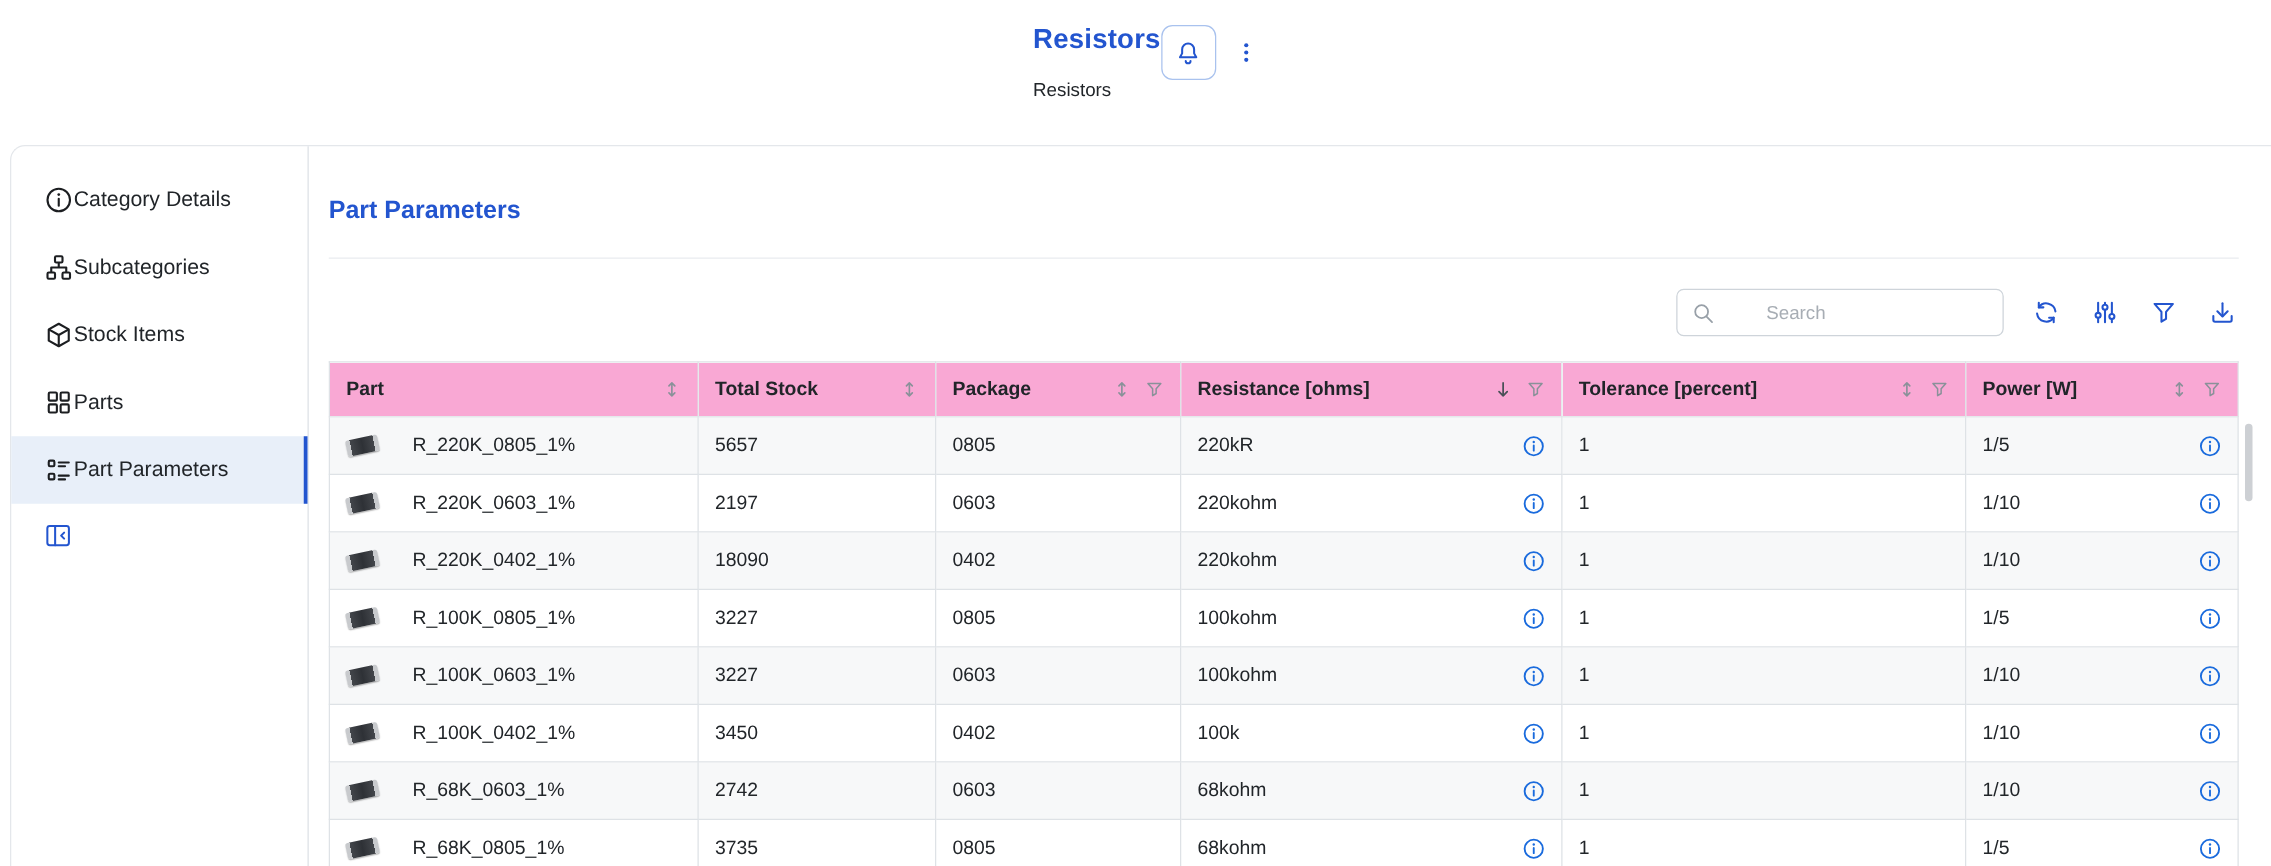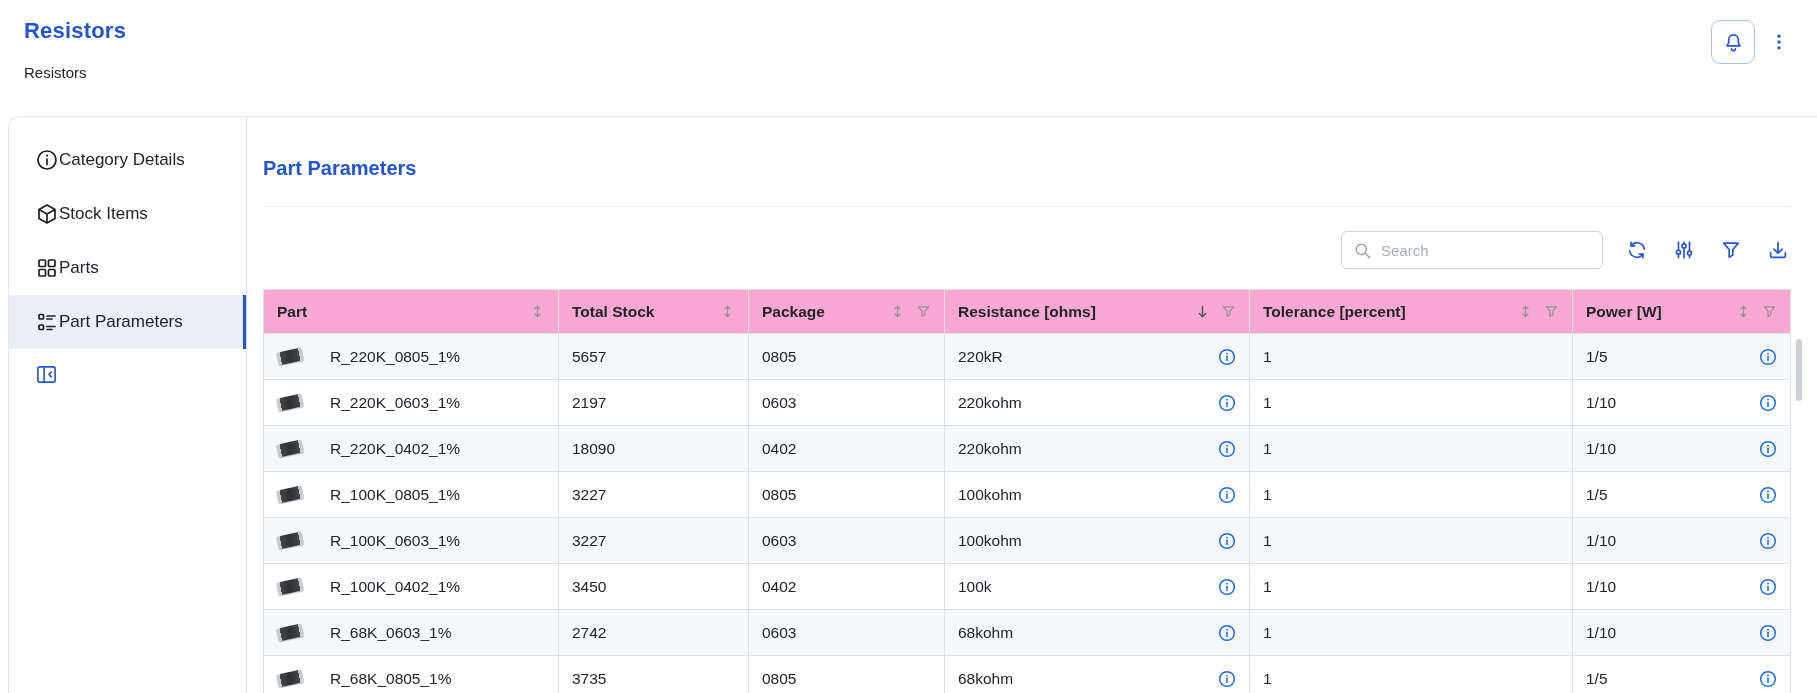--- a/index.html
+++ b/index.html
@@ -13,22 +13,23 @@
     --border: #dee2e6;
     --row-alt: #f7f8f9;
   }
   svg { display: block; }
 
   
   .app-header {
     height: 116px;
     padding: 18px 26px 0 24px;
     display: flex;
-    justify-content: space-between;
+    justify-content: center;
     align-items: flex-start;
+    margin-left: 20px;
   }
   .page-title {
     color: var(--accent);
     font-size: 22px;
     font-weight: bold;
     letter-spacing: .2px;
   }
   .breadcrumb {
     margin-top: 20px;
     font-size: 15px;
@@ -123,20 +124,21 @@
     padding: 0 11px;
     background: #fff;
   }
   .search-box svg { width: 19px; height: 19px; color: #98a0a8; flex: none; }
   .search-box input {
     border: none; outline: none;
     font-family: "Liberation Sans", sans-serif;
     font-size: 15px;
     flex: 1; min-width: 0;
     color: #ef4444;
+    margin-left: 32px;
   }
   .search-box input::placeholder { color: #a7adb4; }
   .tool-btn {
     border: none; background: none;
     color: var(--accent);
     cursor: pointer;
     margin-left: 21px;
     padding: 2px;
   }
   .tool-btn svg { width: 22px; height: 22px; }
@@ -229,20 +231,31 @@
               <circle cx="12" cy="12" r="9"></circle>
               <line x1="12" y1="11" x2="12" y2="16.5" stroke-linecap="round"></line>
               <circle cx="12" cy="7.6" r="1.1" fill="currentColor" stroke="none"></circle>
             </svg>
           </span>
           <span class="side-label">Category Details</span>
         </div>
         <div class="side-item">
           <span class="side-icon">
             <svg viewBox="0 0 24 24" fill="none" stroke="currentColor" stroke-width="1.7" stroke-linejoin="round">
+              <rect x="9" y="3" width="6" height="5" rx="1"></rect>
+              <rect x="3" y="16" width="6" height="5" rx="1"></rect>
+              <rect x="15" y="16" width="6" height="5" rx="1"></rect>
+              <path d="M12 8v4M12 12H6v4M12 12h6v4"></path>
+            </svg>
+          </span>
+          <span class="side-label">Subcategories</span>
+        </div>
+        <div class="side-item">
+          <span class="side-icon">
+            <svg viewBox="0 0 24 24" fill="none" stroke="currentColor" stroke-width="1.7" stroke-linejoin="round">
               <path d="M12 3l8 4.5v9L12 21l-8-4.5v-9L12 3z"></path>
               <path d="M4 7.5L12 12l8-4.5M12 12v9"></path>
             </svg>
           </span>
           <span class="side-label">Stock Items</span>
         </div>
         <div class="side-item">
           <span class="side-icon">
             <svg viewBox="0 0 24 24" fill="none" stroke="currentColor" stroke-width="1.7">
               <rect x="4" y="4" width="6.5" height="6.5" rx="1"></rect>

